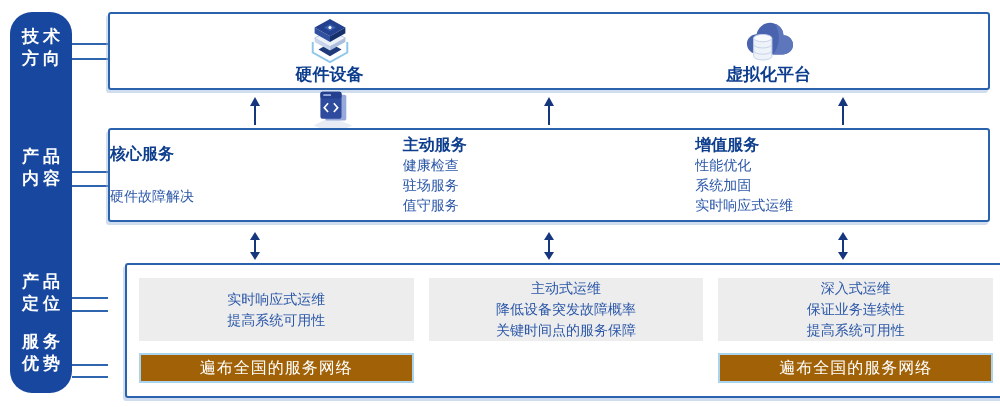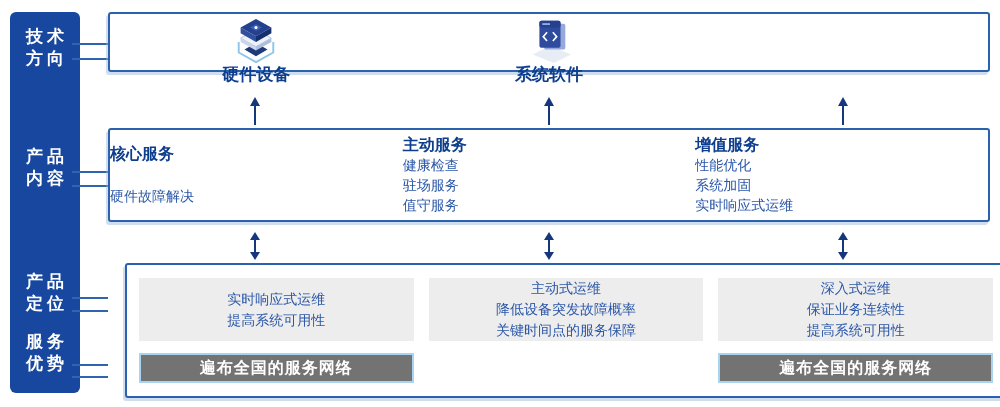--- a/index.html
+++ b/index.html
@@ -1,35 +1,35 @@
 <!DOCTYPE html>
 <html><head>
 <meta charset="utf-8">
 <style>
   * { margin:0; padding:0; box-sizing:border-box; }
   body { font-family:"Liberation Sans","DejaVu Sans",sans-serif; background:#fff; }
   .canvas { position:relative; width:1000px; height:407px; background:#fff; overflow:hidden; }
 
   
-  .sidebar { position:absolute; left:10px; top:12px; width:70px; height:381px;
-             background:#17479E; border-radius:6px; }
+  .sidebar { position:absolute; left:10px; top:12px; width:62px; height:381px;
+             background:#17479E; border-radius:22px; }
   .side-label { position:absolute; width:100%; text-align:center; color:#fff;
                 font-size:17px; font-weight:bold; line-height:22px; letter-spacing:4px; text-indent:4px; }
   .side-label span { display:block; }
 
   
   .conn { position:absolute; left:72px; width:36px; height:2px; background:#2F65AE; }
 
   
   .box { position:absolute; left:108px; width:882px; background:#fff;
          border:2px solid #2A62AE; border-radius:3px;
          box-shadow:-2px 3px 0 rgba(150,180,220,0.45); }
 
   
-  .top-box { top:12px; height:60px; display:grid; grid-template-columns:repeat(3,1fr); }
+  .top-box { top:12px; height:78px; display:grid; grid-template-columns:repeat(2,1fr); }
   .tech-item { display:flex; flex-direction:column; align-items:center; justify-content:center; padding-top:2px; }
   .tech-item svg { display:block; margin-bottom:1px; }
   .tech-label { font-size:17px; font-weight:bold; color:#0D3D8D; line-height:20px; }
 
   
   .arrows { position:absolute; left:108px; width:882px; height:28px;
             display:grid; grid-template-columns:repeat(3,1fr); justify-items:center; }
   .arrows-1 { top:97px; }
   .arrows-2 { top:232px; }
 
@@ -40,23 +40,23 @@
   .svc-heading.spaced { margin-bottom:22px; }
   .svc-item { font-size:14px; color:#2B57A8; line-height:20px; }
 
   
   .bottom-box { top:263px; height:135px; padding:13px 12px 15px;
                 display:grid; grid-template-columns:repeat(3,1fr); gap:15px;margin-left:17px; }
   .pos-col { display:flex; flex-direction:column; }
   .pos-panel { background:#EDEDED; height:63px; display:flex; flex-direction:column;
                align-items:center; justify-content:center; text-align:center; }
   .pos-line { font-size:14px; color:#2B57A8; line-height:21px; }
-  .pos-banner { margin-top:12px; height:30px; background:#737373; border:2px solid #A9D4F0;
+  .pos-banner { margin-top:12px; height:30px; background:#a16207; border:2px solid #A9D4F0;
                 display:flex; align-items:center; justify-content:center;
-                color:#fff; font-size:16px; font-weight:bold; letter-spacing:1px; }
+                color:#fff; font-size:16px; font-weight:normal; letter-spacing:1px; }
 </style>
 </head>
 <body>
 
 <div class="canvas">
 
   <div class="sidebar">
     <div class="side-label" style="top:14px">
       <span>技术</span>
       <span>方向</span>
@@ -95,20 +95,31 @@
         <polygon points="14,12 30,21 46,12 30,3" fill="#24418F"></polygon>
         <polygon points="14,12 14,18 30,27 30,21" fill="#31519F"></polygon>
         <polygon points="46,12 46,18 30,27 30,21" fill="#16306E"></polygon>
         <polygon points="24,12 30,15.5 36,12 30,8.5" fill="#3D63B5"></polygon>
         <circle cx="30" cy="12" r="1.6" fill="#fff"></circle>
       </svg>
       <div class="tech-label">硬件设备</div>
     </div>
     <div class="tech-item">
       <svg width="58" height="48" viewBox="0 0 60 50">
+        <path d="M19 40 C11 40 7 34 7 29 C7 23 12 19 17 19 C19 10 28 5 36 8 C42 10 45 15 45 20 C51 20 55 25 55 30 C55 36 50 40 44 40 Z" fill="#4A63AE"></path>
+        <path d="M36 8 C42 10 45 15 45 20 C51 20 55 25 55 30 C55 36 50 40 44 40 L34 40 C42 32 42 16 36 8 Z" fill="#5E77BC"></path>
+        <path d="M14 23 L14 42 A9.5 3.8 0 0 0 33 42 L33 23 Z" fill="#EEF2F9" stroke="#C6D1E8" stroke-width="1"></path>
+        <ellipse cx="23.5" cy="23" rx="9.5" ry="3.8" fill="#F8FAFD" stroke="#C6D1E8" stroke-width="1"></ellipse>
+        <path d="M14 29.5 A9.5 3.8 0 0 0 33 29.5" fill="none" stroke="#C6D1E8" stroke-width="1"></path>
+        <path d="M14 36 A9.5 3.8 0 0 0 33 36" fill="none" stroke="#C6D1E8" stroke-width="1"></path>
+      </svg>
+      <div class="tech-label">虚拟化平台</div>
+    </div>
+    <div class="tech-item">
+      <svg width="58" height="48" viewBox="0 0 60 50">
         <polygon points="31,31 53,40 35,49 13,40" fill="#E8ECF4"></polygon>
         <rect x="25" y="8" width="22" height="27" rx="2" fill="#97A9DA"></rect>
         <rect x="20" y="5" width="22" height="28" rx="2" fill="#2E4B9E"></rect>
         <rect x="20" y="5" width="22" height="7" rx="2" fill="#24408F"></rect>
         <rect x="23" y="7.5" width="8" height="1.8" fill="#9FB2E2"></rect>
         <polyline points="28,17 24,21.5 28,26" fill="none" stroke="#fff" stroke-width="1.7"></polyline>
         <polyline points="34,17 38,21.5 34,26" fill="none" stroke="#fff" stroke-width="1.7"></polyline>
       </svg>
       <div class="tech-label">系统软件</div>
     </div>

